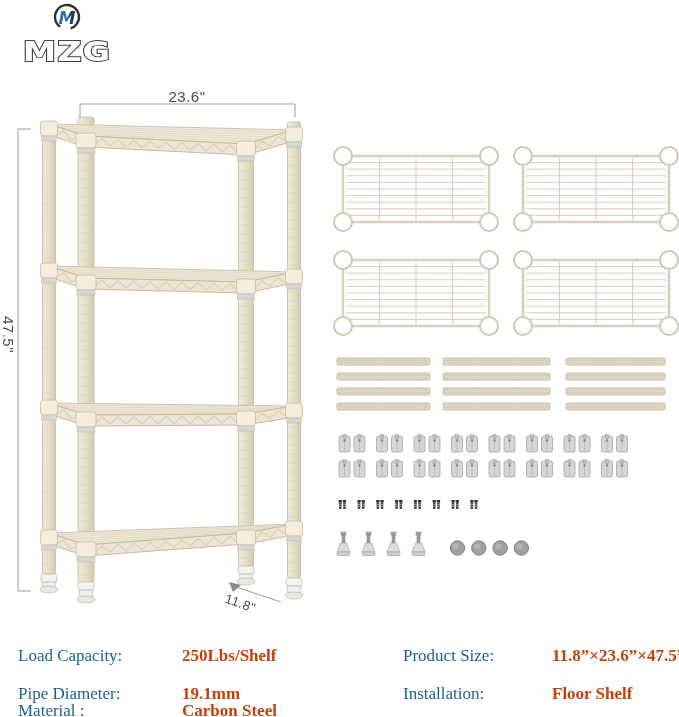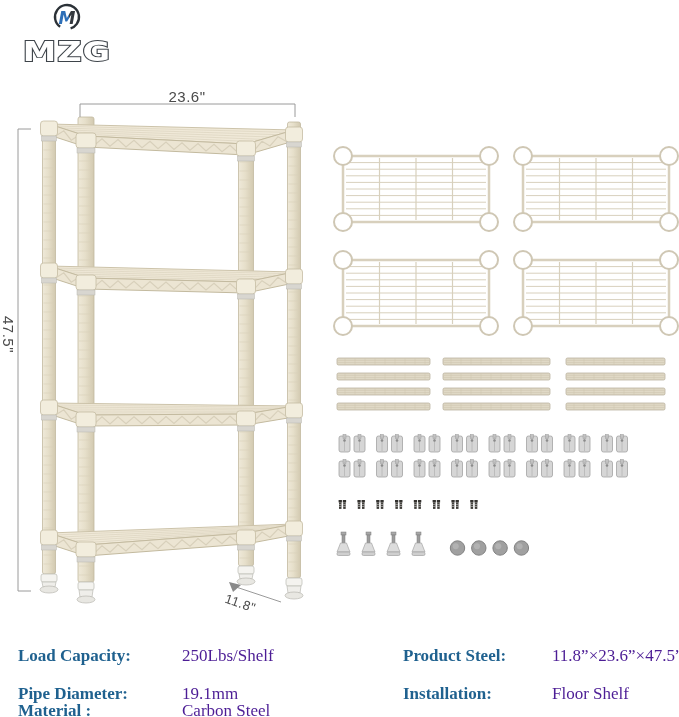--- a/index.html
+++ b/index.html
@@ -4,24 +4,24 @@
 <style>
   html,body{margin:0;padding:0;background:#fff;}
   .page{position:relative;width:679px;height:717px;background:#fff;overflow:hidden;
         font-family:"Liberation Sans", sans-serif;}
   #gfx{position:absolute;left:0;top:0;}
   .logo{position:absolute;left:10px;top:2px;width:100px;height:64px;}
   .dim{position:absolute;color:#4a4a4a;font-size:15px;letter-spacing:.5px;}
   .dim-w{left:78px;top:88px;width:218px;text-align:center;}
   .dim-h{left:0px;top:316px;writing-mode:vertical-rl;height:70px;}
   .dim-d{left:228px;top:591px;font-size:13px;transform:rotate(19deg);transform-origin:left top;}
-  .spec-label{position:absolute;font-family:"Liberation Serif", serif;font-weight:bold;
+  .spec-label{position:absolute;font-family:"Liberation Serif", serif;font-weight:normal;
               font-size:17px;color:#1f618f;white-space:nowrap;}
-  .spec-value{position:absolute;font-family:"Liberation Serif", serif;font-weight:400;
-              font-size:17px;color:#4c1d95;white-space:nowrap;}
+  .spec-value{position:absolute;font-family:"Liberation Serif", serif;font-weight:700;
+              font-size:17px;color:#c2410c;white-space:nowrap;}
   .r1{top:646px;} .r2{top:684px;} .r3{top:701px;}
   .lx{left:18px;} .lv{left:182px;} .rx{left:403px;} .rv{left:552px;}
 </style>
 </head>
 <body>
 
 <div class="page">
 
   <svg id="gfx" width="679" height="717" viewBox="0 0 679 717">
     <defs>
@@ -918,19 +918,19 @@
   <div class="dim dim-h">47.5"</div>
   <div class="dim dim-d">11.8"</div>
 
   <div>
     <span class="spec-label r1 lx">Load Capacity:</span>
     <span class="spec-value r1 lv">250Lbs/Shelf</span>
     <span class="spec-label r2 lx">Pipe Diameter:</span>
     <span class="spec-value r2 lv">19.1mm</span>
     <span class="spec-label r3 lx">Material :</span>
     <span class="spec-value r3 lv">Carbon Steel</span>
-    <span class="spec-label r1 rx">Product Steel:</span>
+    <span class="spec-label r1 rx">Product Size:</span>
     <span class="spec-value r1 rv">11.8”×23.6”×47.5”</span>
     <span class="spec-label r2 rx">Installation:</span>
     <span class="spec-value r2 rv">Floor Shelf</span>
   </div>
 
 </div>
 
 </body></html>

